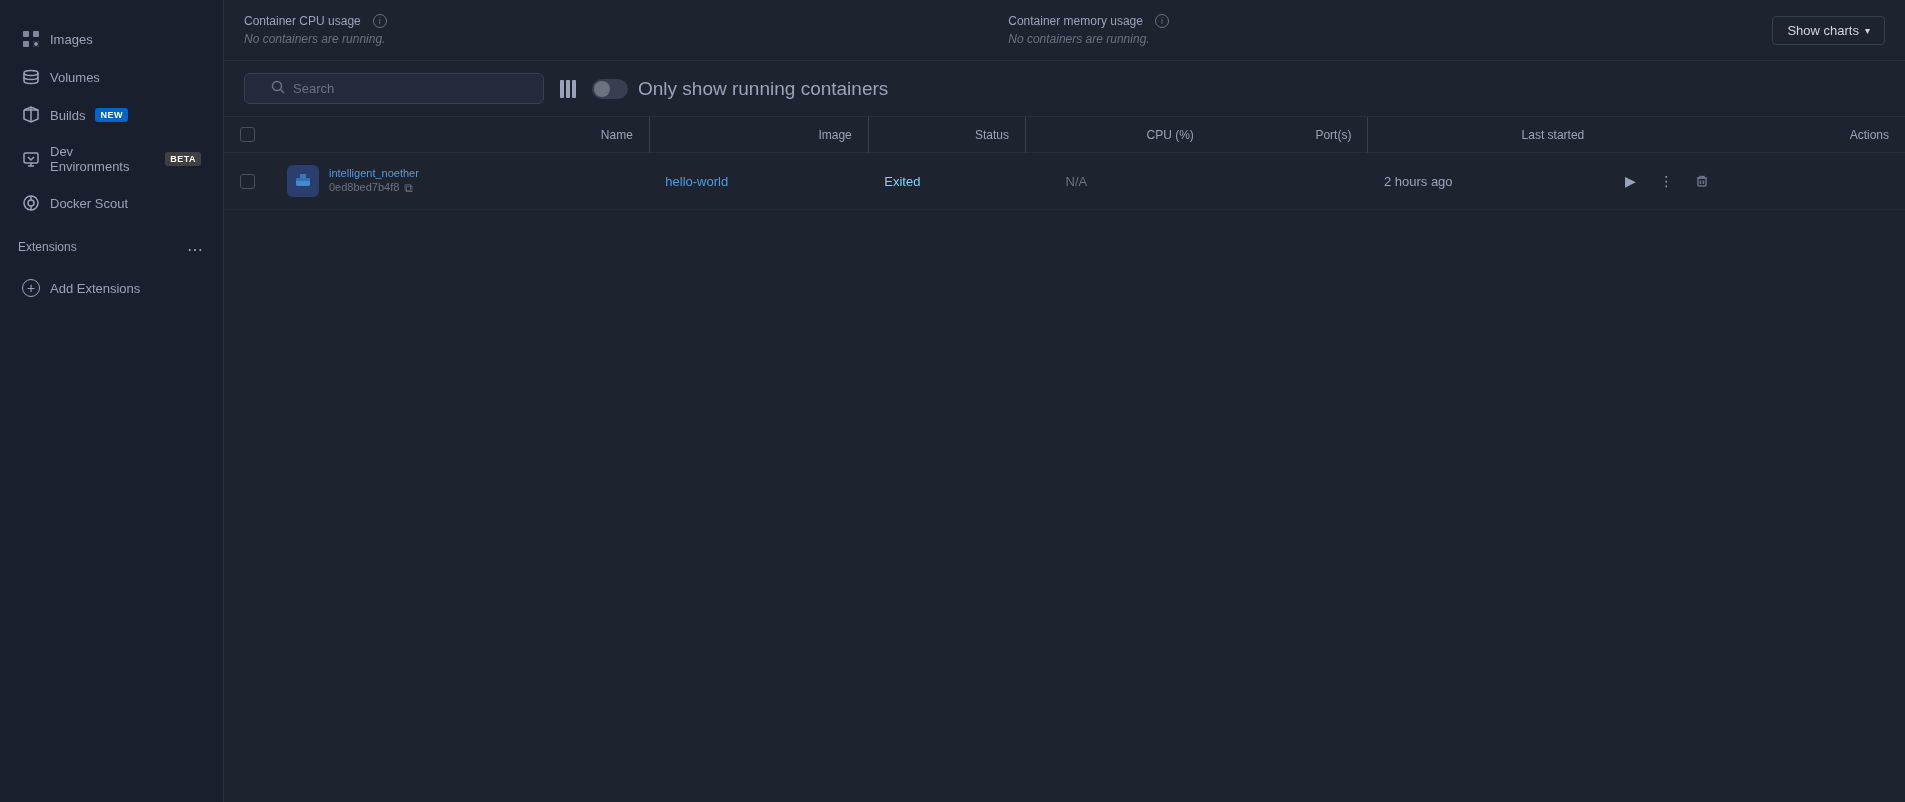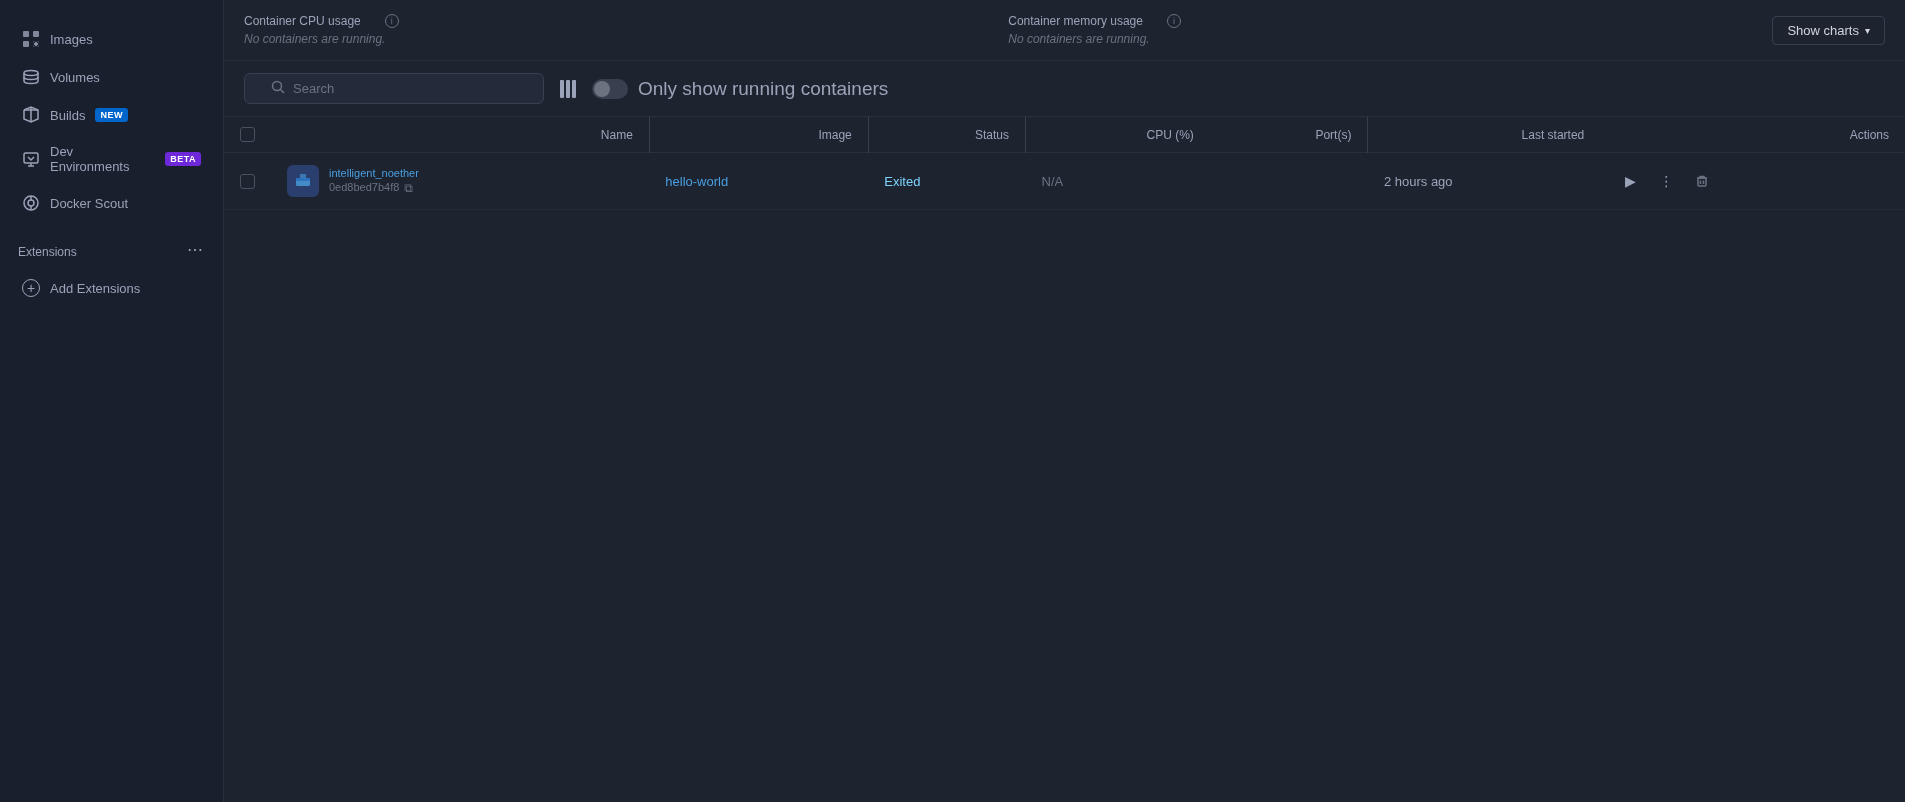--- a/index.html
+++ b/index.html
@@ -44,25 +44,25 @@
       flex-shrink: 0;
     }
     .badge {
       font-size: 9px;
       font-weight: 700;
       padding: 2px 5px;
       border-radius: 3px;
       letter-spacing: 0.5px;
     }
     .badge-new { background: #0066cc; color: #fff; }
-    .badge-beta { background: #6d28d9; color: #fff; }
+    .badge-beta { background: #404040; color: #fff; }
 
     .sidebar-section {
       display: flex;
-      align-items: flex-end;
+      align-items: flex-start;
       justify-content: space-between;
       padding: 10px 18px;
       color: #9ba3b8;
       font-size: 12px;
       margin-top: 8px;
     }
     .sidebar-section .dots {
       font-size: 16px;
       letter-spacing: 2px;
       cursor: pointer;
@@ -109,21 +109,21 @@
     }
     .stat-block {
       flex: 1;
       display: flex;
       flex-direction: column;
       gap: 4px;
     }
     .stat-title {
       display: flex;
       align-items: center;
-      gap: 24px;
+      gap: 12px;
       color: #9ba3b8;
       font-size: 12px;
     }
     .stat-value {
       color: #6b7280;
       font-style: italic;
       font-size: 12px;
     }
     .info-icon {
       width: 14px;
@@ -307,20 +307,21 @@
       text-decoration: none;
       font-size: 13px;
     }
     .status-exited {
       color: #7dd3fc;
       font-size: 13px;
     }
     .cpu-val {
       color: #6b7280;
       font-size: 13px;
+      margin-left: 24px;
     }
     .last-started {
       color: #9ba3b8;
       font-size: 13px;
       white-space: nowrap;
     }
     .actions-cell {
       display: flex;
       align-items: center;
       gap: 8px;

